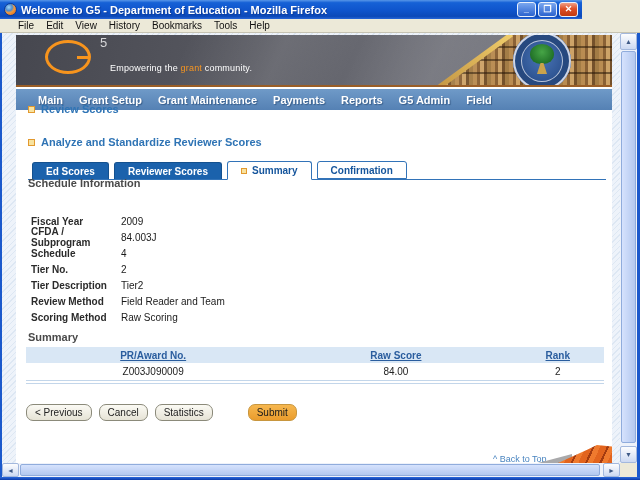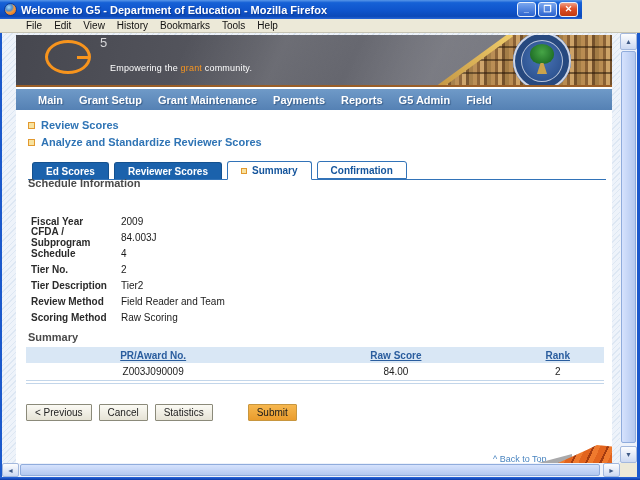--- a/index.html
+++ b/index.html
@@ -18,21 +18,21 @@
   .title-text { white-space:nowrap; overflow:hidden; }
   .winbtns { margin-left:auto; display:flex; gap:2px; }
   .winbtn { width:19px; height:15px; border:1px solid #e8f0fc; border-radius:3px; font-size:9px;
     line-height:12px; text-align:center; color:#fff; font-weight:bold;
     background:linear-gradient(180deg,#7aa7ef,#2b63cf); text-shadow:none; }
   .winbtn.close { background:linear-gradient(180deg,#f0a086,#dd4f27 45%,#c23a10); }
 
   
   .menubar { position:absolute; left:0; top:19px; width:640px; height:14px; background:#ece9d8;
     border-bottom:1px solid #c6c3b2; display:flex; align-items:center; font-size:10px; color:#111;
-    padding-left:20px; }
+    padding-left:12px; }
   .menu-item { padding:0 6px; }
 
   
   .frame-left  { position:absolute; left:0; top:33px; width:2px; height:444px; background:#1b59cc; }
   .frame-right { position:absolute; left:637px; top:33px; width:3px; height:444px; background:#1b59cc; }
   .frame-bottom{ position:absolute; left:0; top:477px; width:640px; height:3px;
     background:linear-gradient(180deg,#2a69dd,#0b3aa8); }
 
   
   .viewport { position:absolute; left:2px; top:33px; width:618px; height:430px; overflow:hidden;
@@ -67,21 +67,21 @@
     background:#caa34c; clip-path:polygon(35% 0,65% 0,100% 100%,0 100%); }
 
   
   .navbar { position:absolute; left:0; top:54px; width:596px; height:21px;
     background:linear-gradient(180deg,#6f9ac8,#5581b4); display:flex; align-items:center; padding-left:22px; }
   .nav-item { color:#fff; font-weight:bold; font-size:11px; margin-right:16px;
     text-shadow:1px 1px 1px rgba(20,50,90,.5); white-space:nowrap; }
 
   
   .crumb { position:absolute; left:12px; display:flex; align-items:center; }
-  .crumb.c1 { top:84px; } .crumb.c2 { top:101px; }
+  .crumb.c1 { top:68px; } .crumb.c2 { top:101px; }
   .bullet { width:7px; height:7px; background:#f8e3a0; border:1px solid #e2992f; margin-right:6px; flex:none; }
   .crumb-label { color:#2f74b5; font-weight:bold; font-size:11px; }
 
   
   .tabs { position:absolute; left:16px; top:127px; display:flex; align-items:flex-end; height:17px; z-index:2; }
   .tab { font-size:10px; font-weight:bold; padding:3px 13px 2px; margin-right:5px;
     border-radius:3px 3px 0 0; white-space:nowrap; }
   .tab.inactive { background:#1b62ac; color:#fff; border:1px solid #14518f; border-bottom:none; }
   .tab.active { background:#fff; color:#15559c; border:1px solid #3273b8; border-bottom:1px solid #fff;
     display:flex; align-items:center; position:relative; top:1px; padding-bottom:3px; }
@@ -103,21 +103,21 @@
   table { width:100%; border-collapse:collapse; table-layout:fixed; }
   th { background:#d9e7f5; height:16px; font-size:10px; color:#2a5d9e; text-align:center; }
   th span { text-decoration:underline; cursor:pointer; }
   td { height:17px; font-size:10px; color:#222; text-align:center; border-bottom:1px solid #c3d6ea; }
   .col1 { width:44%; } .col2 { width:40%; } .col3 { width:16%; }
   .endline { margin-top:2px; height:1px; background:#c3d6ea; }
 
   
   .btnrow { position:absolute; left:10px; top:369px; display:flex; align-items:center; }
   .btn { font-size:10px; color:#222; background:linear-gradient(180deg,#fbfaf4,#e6e3d6);
-    border:1px solid #8b8a7a; padding:2px 8px; margin-right:7px; border-radius:1px; }
+    border:1px solid #8b8a7a; padding:2px 8px; margin-right:7px; border-radius:7px; }
   .btn.submit { background:linear-gradient(180deg,#f6b74f,#ea9c2c); border:1px solid #c8963e;
     margin-left:28px; color:#1a1a1a; }
 
   
   .backtotop { position:absolute; left:477px; top:419px; font-size:9px; color:#4a85c0; }
   .corner-art { position:absolute; left:522px; top:410px; width:74px; height:18px; overflow:hidden; }
   .corner-art .gray { position:absolute; left:0; bottom:0; width:34px; height:9px; background:#a9a9ab;
     clip-path:polygon(0 100%,100% 0,100% 100%); }
   .corner-art .orange { position:absolute; left:20px; bottom:0; width:54px; height:18px;
     background:repeating-linear-gradient(115deg,#e2641e 0 6px,#a33b10 6px 8px,#ef7a2e 8px 13px);

